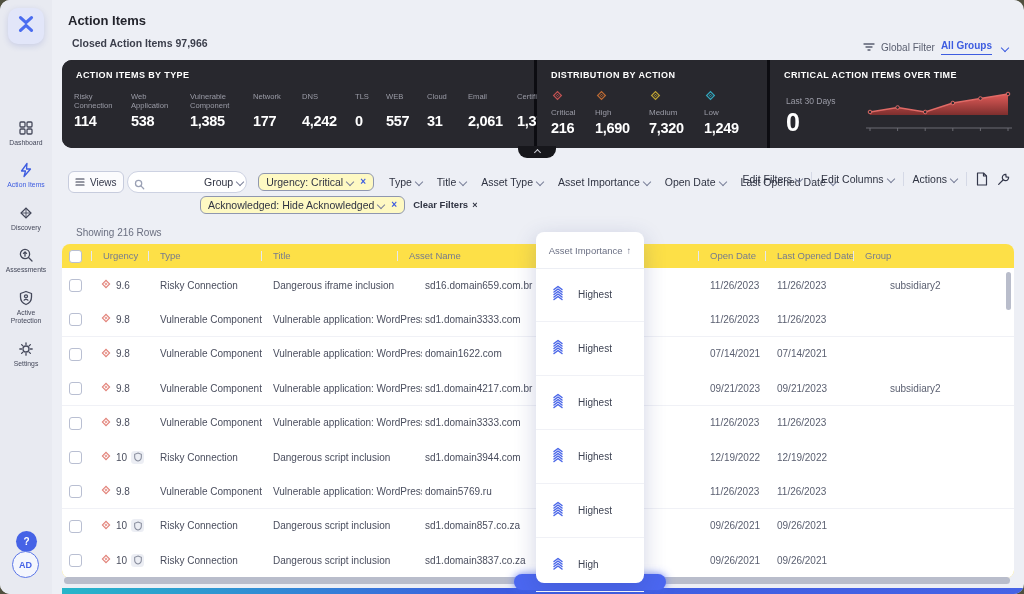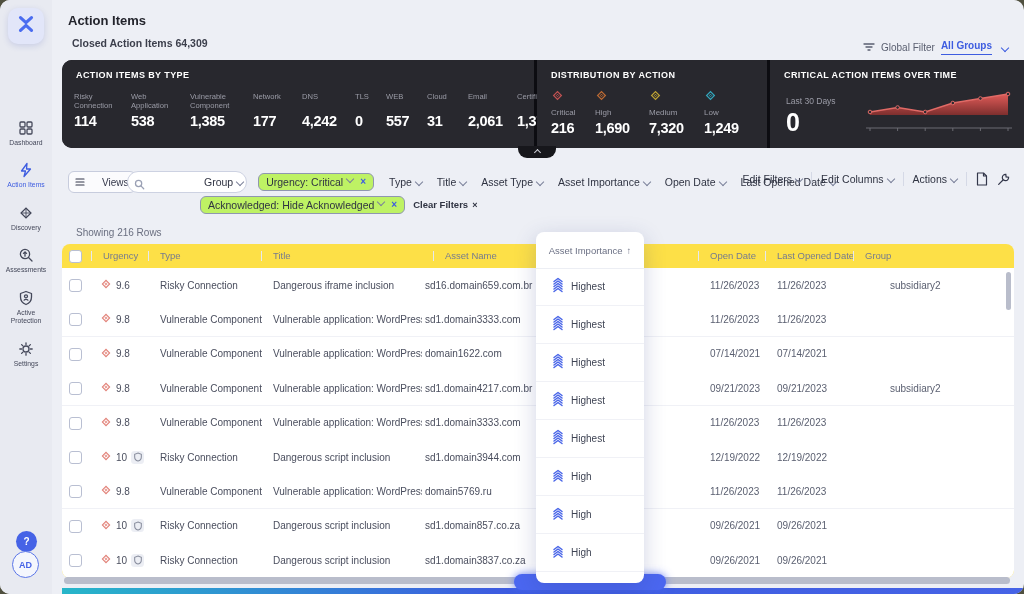--- a/index.html
+++ b/index.html
@@ -44,29 +44,29 @@
   .urg-col .stat-label{height:auto;font-size:8px;}
   .urg-col .stat-value{margin-top:0;}
   .ot-range{position:absolute;left:16px;top:36px;font-size:8.5px;color:#9b9ca7;}
   .ot-big{position:absolute;left:16px;top:48px;font-size:25px;font-weight:bold;color:#fff;}
   .ot-chart{position:absolute;right:10px;top:24px;}
   .bar-handle{position:absolute;left:518px;top:146px;width:38px;height:12px;background:#17171c;
     border-radius:0 0 9px 9px;z-index:2;display:flex;align-items:flex-start;justify-content:center;cursor:pointer;}
   .bar-handle .chev{border-color:#cfd0d8;transform:rotate(-135deg);margin:4px 0 0 0;width:4px;height:4px;}
   
   .views-btn{position:absolute;left:68px;top:171px;height:20px;padding:0 6px;border:1px solid #c7ccdd;border-radius:6px;
-    background:#fbfbfd;display:flex;align-items:center;gap:17px;font-size:10px;color:#33374a;cursor:pointer;}
+    background:#fbfbfd;display:flex;align-items:center;gap:5px;font-size:10px;color:#33374a;cursor:pointer;}
   .search{position:absolute;left:127px;top:171px;width:86px;height:20px;border:1px solid #cdd2e2;border-radius:11px;
     background:#fff;padding:0 8px 0 24px;font-size:10px;outline:none;color:#3c4050;}
   .search-ic{position:absolute;left:134px;top:176px;z-index:2;}
   .frow1{position:absolute;left:204px;top:170px;height:23px;display:flex;align-items:center;gap:15px;}
   .frow2{position:absolute;left:200px;top:194px;height:21px;display:flex;align-items:center;gap:8px;}
   .dd{display:flex;align-items:center;font-size:10.5px;color:#2f3342;cursor:pointer;white-space:nowrap;}
-  .chip{display:flex;align-items:flex-start;border:1px solid #8f97af;border-radius:6px;padding:2px 7px;font-size:10.5px;
-    color:#2f3342;background:#bef264;cursor:pointer;white-space:nowrap;}
+  .chip{display:flex;align-items:center;border:1px solid #8f97af;border-radius:6px;padding:2px 7px;font-size:10.5px;
+    color:#2f3342;background:#fef9c3;cursor:pointer;white-space:nowrap;}
   .xbtn{color:#3d5ce0;font-weight:bold;font-size:10px;margin-left:7px;cursor:pointer;}
   .clear{display:flex;align-items:center;font-size:9.5px;font-weight:bold;color:#2f3342;cursor:pointer;}
   .clear .xbtn{color:#2f3342;font-size:9px;margin-left:4px;}
   .rcontrols{position:absolute;right:14px;top:172px;display:flex;align-items:center;gap:9px;font-size:10.5px;color:#2f3342;}
   .rdiv{width:1px;height:14px;background:#d5d9e6;}
   .tool-ic{cursor:pointer;display:flex;}
   
   .showing{position:absolute;left:76px;top:227px;font-size:10px;color:#6a6f80;}
   .tablewrap{position:absolute;left:62px;top:244px;width:952px;height:334px;background:#fde047;border-radius:8px;z-index:1;overflow:hidden;}
   .thead{position:absolute;left:0;top:0;width:100%;height:24px;border-bottom:1px solid #eceef4;}
@@ -85,21 +85,21 @@
   .c-open{left:648px;width:64px;color:#5a5f70;}
   .c-last{left:715px;width:84px;color:#5a5f70;}
   .c-group{left:828px;width:100px;color:#5a5f70;}
   .shield-badge{display:inline-flex;align-items:center;justify-content:center;width:13px;height:13px;border-radius:3.5px;background:#eceef4;}
   
   .floatcol{position:absolute;left:536px;top:232px;width:108px;height:351px;background:#fff;border-radius:8px;
     box-shadow:0 6px 22px rgba(45,60,130,.22);z-index:5;}
   .fc-head{position:absolute;left:0;top:0;width:100%;height:36px;display:flex;align-items:center;justify-content:center;
     gap:4px;font-size:9.5px;color:#6b7084;border-bottom:1px solid #eceef4;cursor:pointer;}
   .fc-cells{position:absolute;left:0;top:36px;width:100%;}
-  .fc-cell{height:38px;display:flex;align-items:center;gap:7px;padding-left:16px;font-size:10px;color:#3f4454;
+  .fc-cell{height:54px;display:flex;align-items:center;gap:14px;padding-left:16px;font-size:10px;color:#3f4454;
     border-bottom:1px solid #f0f1f6;box-sizing:border-box;}
   .bulge{position:absolute;left:514px;top:574px;width:152px;height:16px;border-radius:12px;background:#4b67f0;
     box-shadow:0 0 8px rgba(75,103,240,.8);z-index:4;}
   .bottom-strip{position:absolute;left:62px;right:0;top:588px;height:6px;z-index:2;
     background:linear-gradient(90deg,#27b6c9 0%,#3d5ce0 45%,#4663e6 100%);}
   .hscroll{position:absolute;left:64px;top:577px;width:946px;height:7px;border-radius:4px;background:#b9bdcb;z-index:3;cursor:pointer;}
   .vscroll{position:absolute;left:1006px;top:272px;width:5px;height:38px;border-radius:3px;background:#b9bdcb;z-index:3;cursor:pointer;}
 </style>
 </head>
 <body>
@@ -174,21 +174,21 @@
           <span class="nav-lb">Settings</span>
         </div>
       </nav>
     <div class="help">?</div>
     <div class="avatar">AD</div>
   </aside>
 
   <div class="pg-title">Action Items</div>
   <div class="tabs">
     <div class="tab">
-      <span>Closed Action Items</span>&nbsp;<span>64,309</span>
+      <span>Closed Action Items</span>&nbsp;<span>97,966</span>
     </div>
   </div>
   <div class="gfilter">
     <span>
       <svg width="12" height="10" viewBox="0 0 12 10" stroke="#5a5f70" stroke-width="1.3" stroke-linecap="round">
         <line x1="1" y1="2" x2="11" y2="2"></line>
           <line x1="3" y1="5" x2="9" y2="5"></line>
           <line x1="5" y1="8" x2="7" y2="8"></line>
       </svg>
     </span>
@@ -408,21 +408,21 @@
     </span>
   </div>
 
   <div class="showing">Showing 216 Rows</div>
   <div class="tablewrap">
     <div class="thead">
       <span class="cb hd"></span>
     <span class="th" style="left:41px">Urgency</span>
         <span class="th" style="left:98px">Type</span>
         <span class="th" style="left:211px">Title</span>
-        <span class="th" style="left:383px">Asset Name</span>
+        <span class="th" style="left:347px">Asset Name</span>
         <span class="th" style="left:648px">Open Date</span>
         <span class="th" style="left:715px">Last Opened Date</span>
         <span class="th" style="left:803px">Group</span>
       </div>
     <div class="tbody">
         <div class="trow" style="top:0.0px">
           <span class="cb"></span>
           <div class="cell c-urg">
             <span><svg width="12" height="12" viewBox="0 0 16 16" fill="none" stroke="#e2837a">
  <rect x="4.6" y="4.6" width="6.8" height="6.8" transform="rotate(45 8 8)" stroke-width="1.5"></rect>

